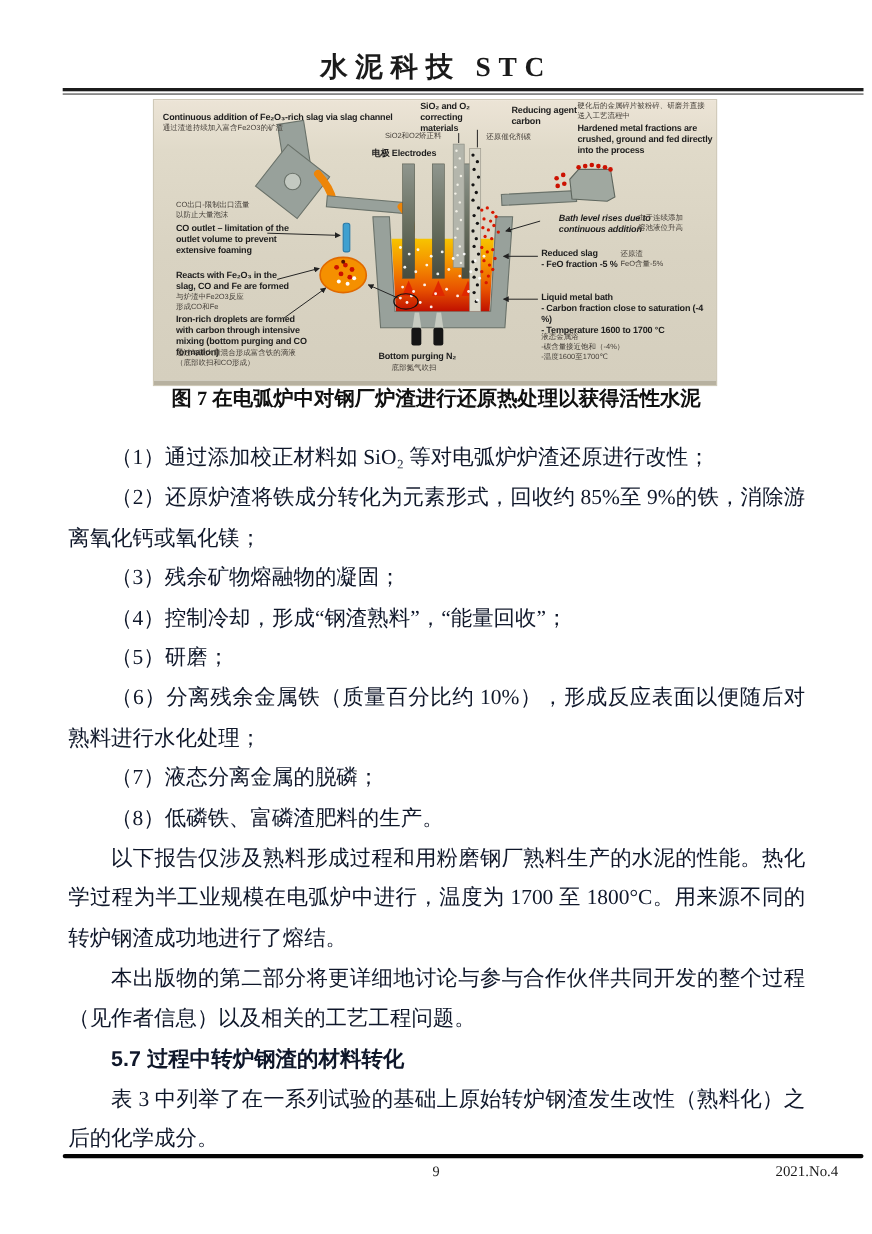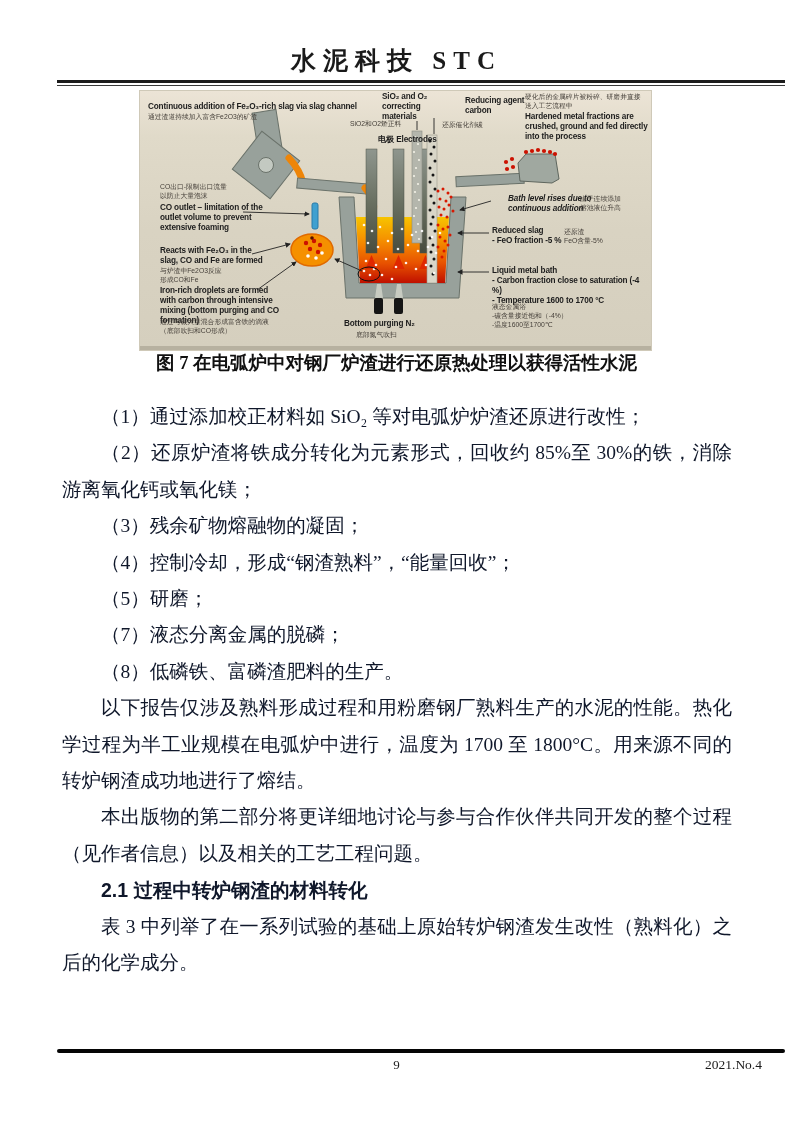--- a/index.html
+++ b/index.html
@@ -259,21 +259,21 @@
 
     <div class="flab-en" style="left:242px;top:1px;width:58px;">SiO₂ and O₂ correcting materials</div>
     <div class="flab-zh" style="left:210px;top:29px;width:72px;">SiO2和O2矫正料</div>
 
     <div class="flab-en" style="left:296px;top:5px;width:62px;margin-left:29px;">Reducing agent carbon</div>
     <div class="flab-zh" style="left:302px;top:30px;width:60px;">还原催化剂碳</div>
 
     <div class="flab-zh" style="left:385px;top:2px;width:122px;">硬化后的金属碎片被粉碎、研磨并直接送入工艺流程中</div>
     <div class="flab-en" style="left:385px;top:21px;width:124px;">Hardened metal fractions are crushed, ground and fed directly into the process</div>
 
-    <div class="flab-en" style="left:198px;top:44px;width:80px;margin-left:40px;">电极 Electrodes</div>
+    <div class="flab-en" style="left:198px;top:44px;width:80px;">电极 Electrodes</div>
 
     <div class="flab-zh pre" style="left:20px;top:92px;width:95px;">CO出口-限制出口流量
 以防止大量泡沫</div>
     <div class="flab-en" style="left:20px;top:112px;width:103px;">CO outlet – limitation of the outlet volume to prevent extensive foaming</div>
 
     <div class="flab-en" style="left:20px;top:155px;width:108px;">Reacts with Fe₂O₃ in the slag, CO and Fe are formed</div>
     <div class="flab-zh pre" style="left:20px;top:176px;width:95px;">与炉渣中Fe2O3反应
 形成CO和Fe</div>
 
     <div class="flab-en" style="left:20px;top:195px;width:123px;">Iron-rich droplets are formed with carbon through intensive mixing (bottom purging and CO formation)</div>
@@ -299,29 +299,30 @@
     <div class="flab-en" style="left:204px;top:228px;width:95px;">Bottom purging N₂</div>
     <div class="flab-zh" style="left:216px;top:240px;width:70px;">底部氮气吹扫</div>
   </div>
 
   <div class="caption">
     <div>图 7 在电弧炉中对钢厂炉渣进行还原热处理以获得活性水泥</div>
   </div>
 
   <div class="body-text">
     <p>（1）通过添加校正材料如 SiO₂ 等对电弧炉炉渣还原进行改性；</p>
-    <p>（2）还原炉渣将铁成分转化为元素形式，回收约 85%至 30%的铁，消除游离氧化钙或氧化镁；</p>
+    <p>（2）还原炉渣将铁成分转化为元素形式，回收约 85%至 9%的铁，消除游离氧化钙或氧化镁；</p>
     <p>（3）残余矿物熔融物的凝固；</p>
     <p>（4）控制冷却，形成“钢渣熟料”，“能量回收”；</p>
     <p>（5）研磨；</p>
+    <p>（6）分离残余金属铁（质量百分比约 10%），形成反应表面以便随后对熟料进行水化处理；</p>
     <p>（7）液态分离金属的脱磷；</p>
     <p>（8）低磷铁、富磷渣肥料的生产。</p>
     <p>以下报告仅涉及熟料形成过程和用粉磨钢厂熟料生产的水泥的性能。热化学过程为半工业规模在电弧炉中进行，温度为 1700 至 1800°C。用来源不同的转炉钢渣成功地进行了熔结。</p>
     <p>本出版物的第二部分将更详细地讨论与参与合作伙伴共同开发的整个过程（见作者信息）以及相关的工艺工程问题。</p>
-    <p class="sec-head">2.1 过程中转炉钢渣的材料转化</p>
+    <p class="sec-head">5.7 过程中转炉钢渣的材料转化</p>
     <p>表 3 中列举了在一系列试验的基础上原始转炉钢渣发生改性（熟料化）之后的化学成分。</p>
   </div>
 
   <div class="ftr-rule"></div>
   <div class="ftr-page">9</div>
   <div class="ftr-issue">2021.No.4</div>
 
 </div>
 
 </body></html>

